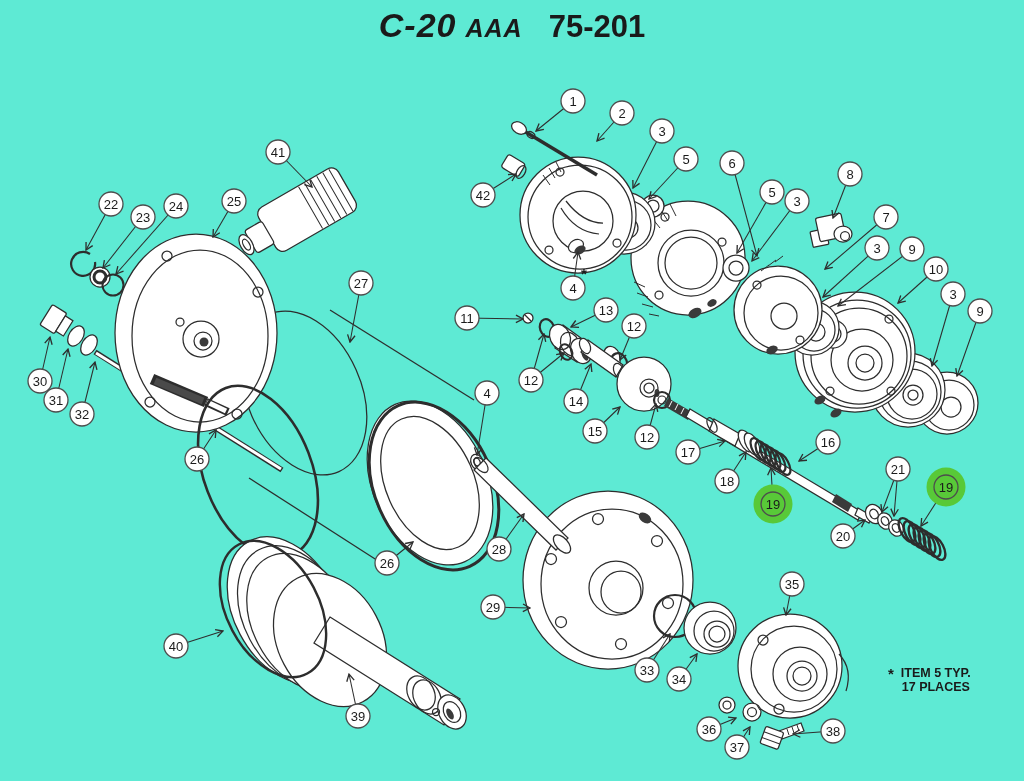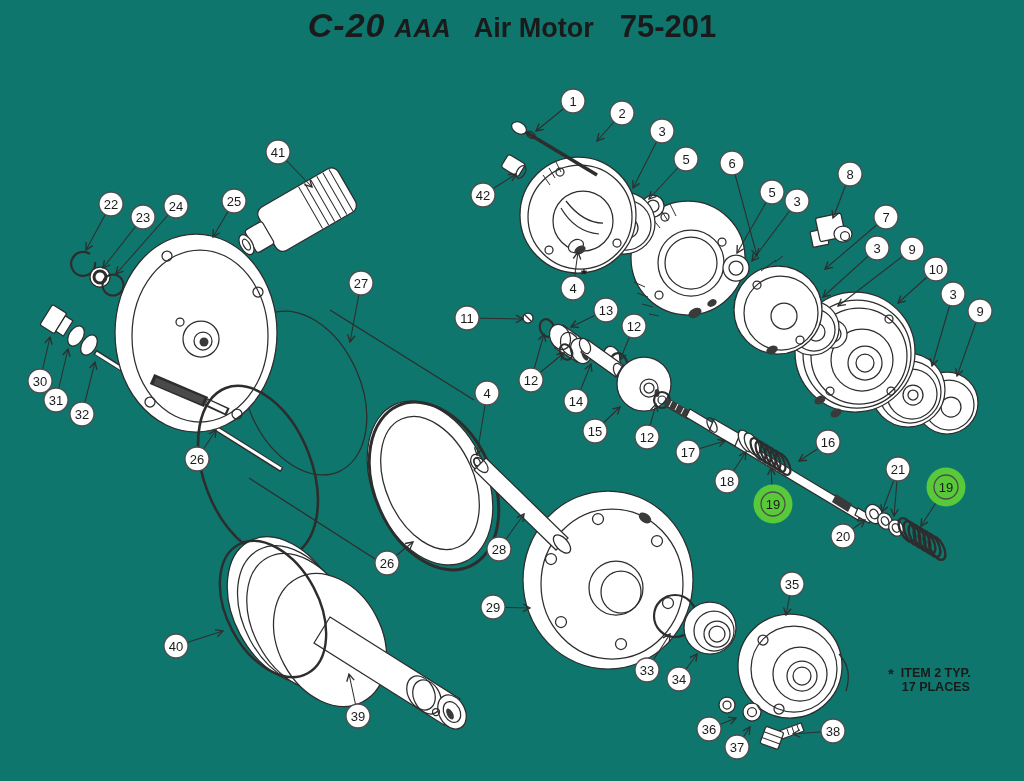--- a/index.html
+++ b/index.html
@@ -1,16 +1,16 @@
 <!DOCTYPE html>
 <html><head>
 <meta charset="utf-8">
 <style>
   html,body{margin:0;padding:0;background:#ffffff;}
-  #page{position:relative;width:1024px;height:781px;background:#0f766e;overflow:hidden;
+  #page{position:relative;width:1024px;height:781px;background:#5eead4;overflow:hidden;
         font-family:"Liberation Sans",sans-serif;color:#1a1a1a;}
   #drawing{position:absolute;left:0;top:0;}
   
   .fw{fill:#ffffff;stroke:#2d2d2d;stroke-width:1.25;}
   .ln{fill:none;stroke:#2d2d2d;stroke-width:1.25;}
   .th2{fill:none;stroke:#2d2d2d;stroke-width:2.2;}
   .dk{fill:#3a3a3a;stroke:none;}
   .hatch{stroke:#2d2d2d;stroke-width:1;fill:none;}
   .leader{stroke:#2e2e2e;stroke-width:1.05;fill:none;}
   .balloon-circle{stroke:#4d4d4d;stroke-width:1.3;}
@@ -32,21 +32,20 @@
   #footnote .fn-lines{text-align:center;}
 </style>
 </head>
 <body>
 
 <div id="page">
 
   <div id="title">
     <span class="t-model">C-20</span>
     <span class="t-series">AAA</span>
-    <span class="t-product">Air Motor</span>
     <span class="t-number">75-201</span>
   </div>
 
   <svg id="drawing" width="1024" height="781" viewBox="0 0 1024 781">
     <defs>
       <marker id="arw" viewBox="0 0 10 10" refX="8.5" refY="5" markerWidth="9" markerHeight="9" orient="auto">
         <path d="M1,1 L8.5,5 L1,9" fill="none" stroke="#2e2e2e" stroke-width="1.4"></path>
       </marker>
     </defs>
 
@@ -630,18 +629,18 @@
         <g>
           <circle cx="833" cy="731" r="12" class="balloon-circle" fill="#ffffff"></circle>
           <text x="833" y="735.5" class="balloon-text">38</text>
         </g>
       </g>
   </svg>
 
   <div id="footnote">
     <span class="fn-symbol">*</span>
     <span class="fn-lines">
-      <div>ITEM 2 TYP.</div>
+      <div>ITEM 5 TYP.</div>
       <div>17 PLACES</div>
     </span>
   </div>
 
 </div>
 
 </body></html>

